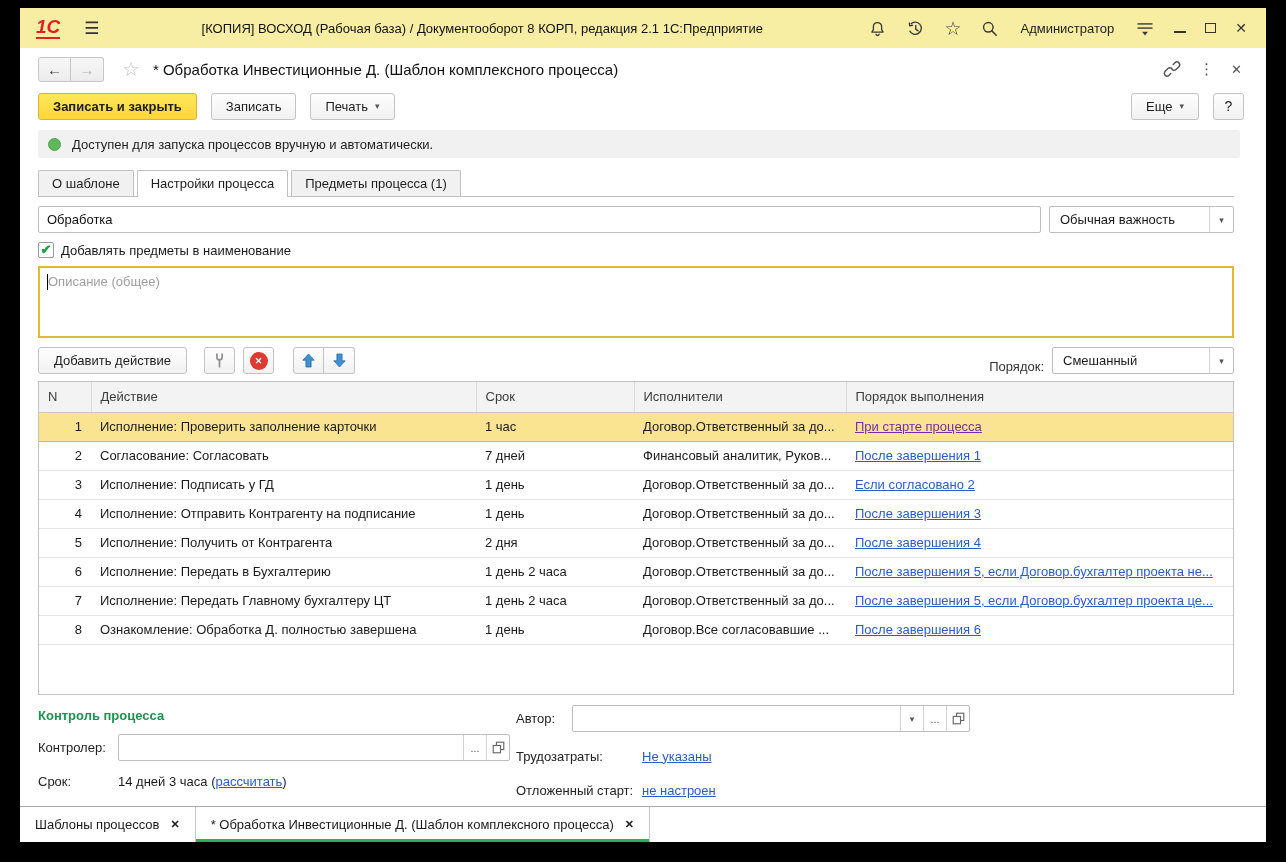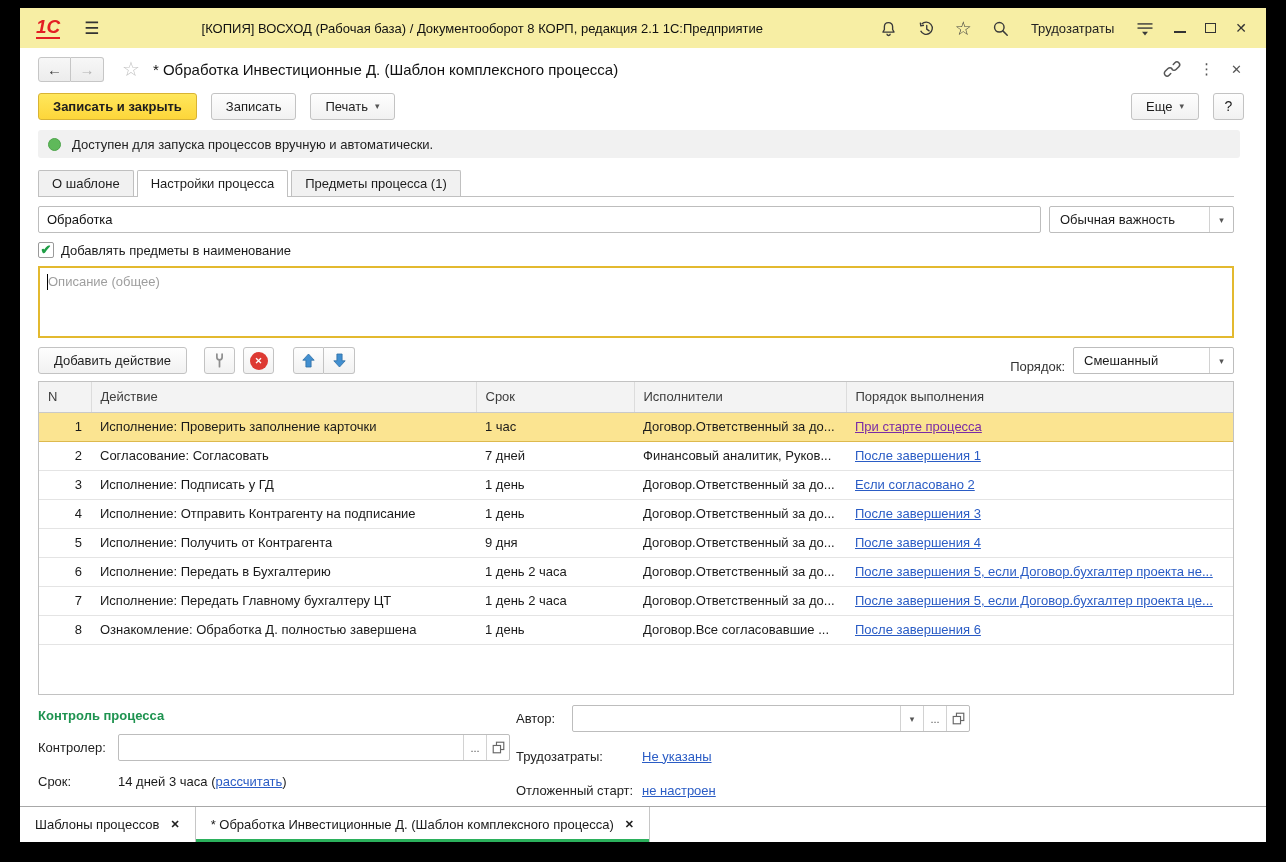--- a/index.html
+++ b/index.html
@@ -86,21 +86,21 @@
   .sq{width:31px;padding:0}
   .wrench-btn{margin-right:8px}
   .redx-btn{margin-right:19px}
   .red-circle{width:18px;height:18px;border-radius:50%;background:#dd3a33;color:#fff;font-size:9px;font-weight:bold;
               display:flex;align-items:center;justify-content:center}
   .updown{display:flex}
   .updown .tool-btn:first-child{border-radius:3px 0 0 3px}
   .updown .tool-btn:last-child{border-radius:0 3px 3px 0;border-left:none}
   .arr-down{transform:rotate(180deg)}
   .order-label{margin-left:auto;color:#333;margin-right:8px}
-  .order-combo{width:161px}
+  .order-combo{width:182px}
 
   .table-wrap{border:1px solid var(--border);height:314px;overflow:hidden;background:#fff}
   table{width:100%;border-collapse:collapse;table-layout:fixed;font-size:13px}
   thead th{background:#f3f3f3;border-bottom:1px solid #c9c9c9;border-right:1px solid #dcdcdc;height:30px;
            font-weight:normal;text-align:left;padding:0 9px;color:#3c3c3c}
   thead th:last-child{border-right:none}
   tbody td{height:29px;padding:0 9px;border-bottom:1px solid #e4e4e4;white-space:nowrap;overflow:hidden;color:#1a1a1a}
   td.cell-n{text-align:right}
   tr.selected td{background:var(--selrow);border-top:1px solid var(--selborder);border-bottom:1px solid var(--selborder)}
   .link{color:var(--link);text-decoration:underline;cursor:pointer}
@@ -156,21 +156,21 @@
               <path d="M4.2 4.6l.6 4 4-.7" stroke-linejoin="round"></path>
             </svg>
       </span>
       <span class="tb-ico tb-star">☆</span>
       <span class="tb-ico">
         <svg width="19" height="19" viewBox="0 0 24 24" fill="none" stroke="#3a3a3a" stroke-width="1.8">
               <circle cx="10.5" cy="10.5" r="6"></circle>
               <path d="M15 15l5.5 5.5" stroke-linecap="round"></path>
             </svg>
       </span>
-      <span class="tb-user">Трудозатраты</span>
+      <span class="tb-user">Администратор</span>
       <span class="tb-ico">
         <svg width="20" height="17" viewBox="0 0 24 19">
               <g stroke="#3a3a3a" stroke-width="1.7">
                 <line x1="3" y1="4" x2="21" y2="4"></line>
                 <line x1="3" y1="9" x2="21" y2="9"></line>
               </g>
               <path d="M8.5 13.5h7l-3.5 4.5z" fill="#3a3a3a"></path>
             </svg>
       </span>
       <span class="tb-ico">
@@ -329,21 +329,21 @@
                 <tr>
                   <td class="cell-n">4</td>
                   <td class="cell-action">Исполнение: Отправить Контрагенту на подписание</td>
                   <td class="cell-term">1 день</td>
                   <td class="cell-performers">Договор.Ответственный за до...</td>
                   <td class="cell-order"><span class="link">После завершения 3</span></td>
                 </tr>
                 <tr>
                   <td class="cell-n">5</td>
                   <td class="cell-action">Исполнение: Получить от Контрагента</td>
-                  <td class="cell-term">9 дня</td>
+                  <td class="cell-term">2 дня</td>
                   <td class="cell-performers">Договор.Ответственный за до...</td>
                   <td class="cell-order"><span class="link">После завершения 4</span></td>
                 </tr>
                 <tr>
                   <td class="cell-n">6</td>
                   <td class="cell-action">Исполнение: Передать в Бухгалтерию</td>
                   <td class="cell-term">1 день 2 часа</td>
                   <td class="cell-performers">Договор.Ответственный за до...</td>
                   <td class="cell-order"><span class="link">После завершения 5, если Договор.бухгалтер проекта не...</span></td>
                 </tr>

